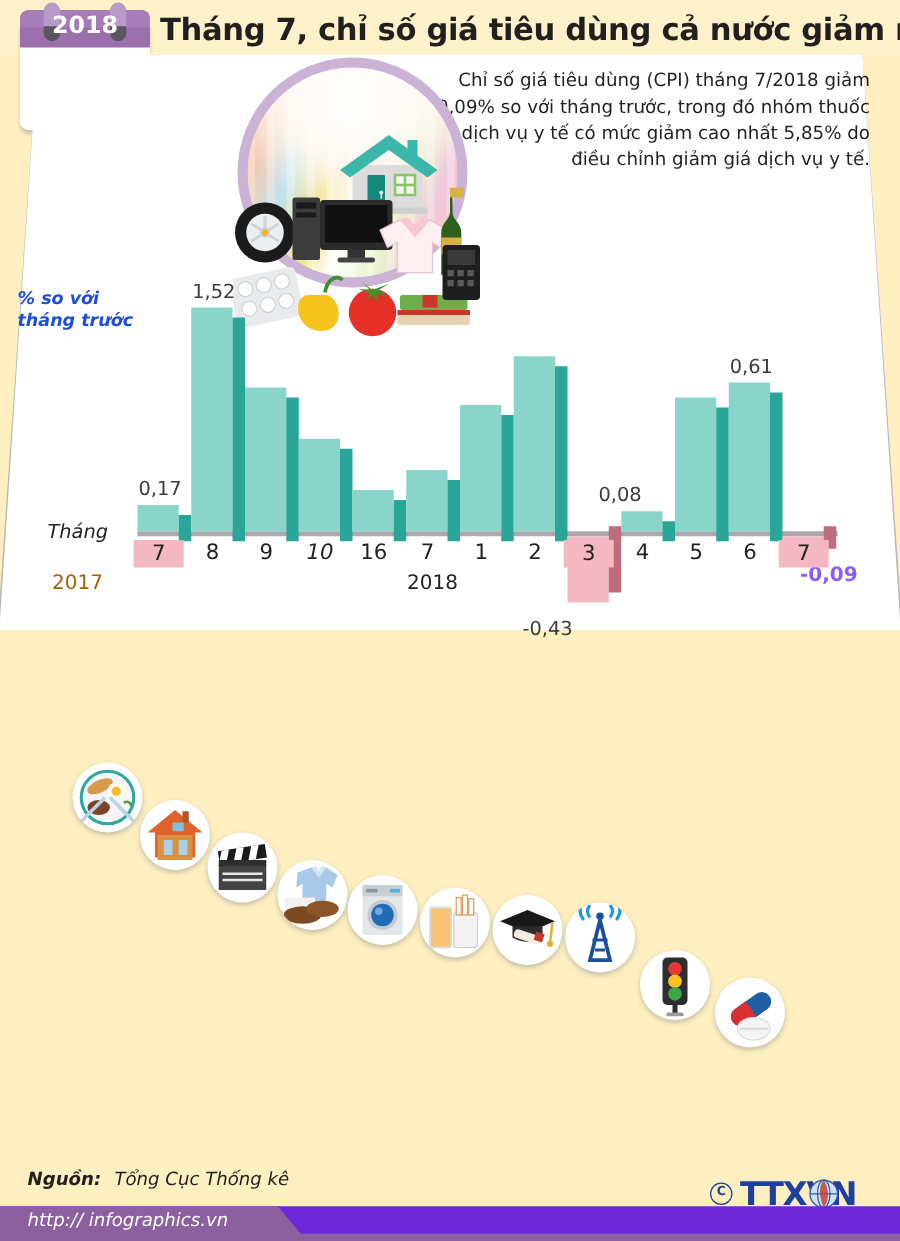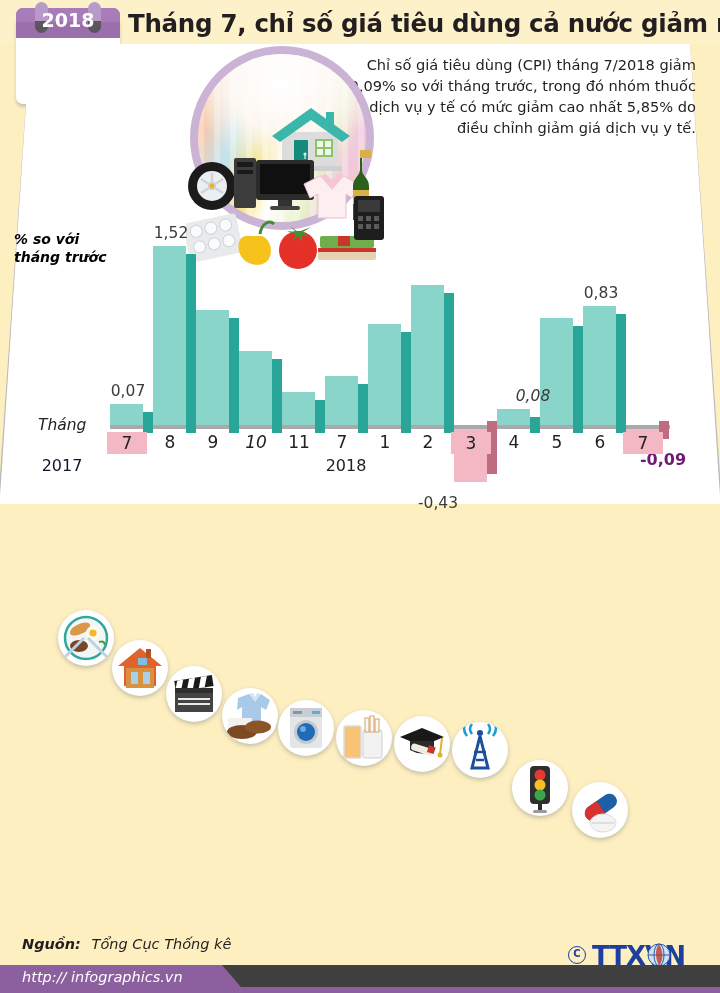--- a/index.html
+++ b/index.html
@@ -60,34 +60,34 @@
   #chart1{position:absolute;left:0;top:44px;width:720px;height:466px;}
   #axis1{position:absolute;left:110px;top:381px;width:560px;height:4px;background:#a9a9ae;}
   .bar1{position:absolute;}
   .bar1 .face{position:absolute;left:0;bottom:0;width:100%;background:#8ad5c9;}
   .bar1 .side{position:absolute;left:100%;width:10px;background:#2aa699;}
   .bar1.neg .face{background:#f4b8c5;}
   .bar1.neg .side{background:#bf6b80;}
   .bar1lbl{position:absolute;font-size:15.5px;color:#3b3b3b;text-align:center;width:60px;}
   .mlbl{position:absolute;font-size:17px;color:#222;text-align:center;width:40px;top:388px;}
   .mlbl.hl{background:#f4b8c5;padding:1px 0;}
-  #y2017{position:absolute;left:32px;top:412px;width:60px;text-align:center;font-size:16px;color:#0f172a;}
+  #y2017{position:absolute;left:32px;top:412px;width:60px;text-align:center;font-size:16px;color:#a16207;}
   #y2018{position:absolute;left:316px;top:412px;width:60px;text-align:center;font-size:16px;color:#222;}
   #thangLbl{position:absolute;left:38px;top:372px;font-size:15.5px;font-style:italic;color:#222;}
-  #axisTitle{position:absolute;left:14px;top:186px;width:110px;font-size:14px;font-weight:bold;font-style:italic;color:#000000;line-height:18px;}
+  #axisTitle{position:absolute;left:14px;top:186px;width:110px;font-size:14px;font-weight:bold;font-style:italic;color:#1d4ed8;line-height:18px;}
   #neg27{position:absolute;left:408px;top:450px;font-size:15.5px;color:#3b3b3b;width:60px;text-align:center;}
-  #neg09{position:absolute;left:628px;top:406px;font-size:16px;font-weight:bold;color:#701a75;width:70px;text-align:center;}
+  #neg09{position:absolute;left:628px;top:406px;font-size:16px;font-weight:bold;color:#8b5cf6;width:70px;text-align:center;}
   
   #chart2{position:absolute;left:0;top:510px;width:720px;height:420px;}
   .ico{position:absolute;width:56px;height:56px;border-radius:50%;background:#fff;
        box-shadow:0 2px 4px rgba(140,140,140,.5);overflow:hidden;}
   
   #source{position:absolute;left:22px;top:936px;font-size:14.5px;color:#231f20;font-style:italic;}
   #source b{font-weight:bold;}
-  #urlbar{position:absolute;left:0;top:965px;width:720px;height:28px;background:#404040;}
+  #urlbar{position:absolute;left:0;top:965px;width:720px;height:28px;background:#6d28d9;}
   #urlbar-pur{position:absolute;left:0;top:0;width:720px;height:28px;background:#8c5f9e;
      clip-path:polygon(0 0, 222px 0, 246px 28px, 0 28px);}
   #urlbar-line{position:absolute;left:230px;top:22px;width:490px;height:6px;background:#8c5f9e;}
   #url{position:absolute;left:22px;top:4px;font-size:14.5px;font-style:italic;color:#fff;}
   #ttx{position:absolute;left:592px;top:941px;font-size:26px;font-weight:bold;color:#1d3fa0;letter-spacing:-1px;}
   #ttx-sub{position:absolute;left:594px;top:966px;font-size:7.2px;font-weight:bold;color:#c0392b;letter-spacing:.3px;}
   #copy{position:absolute;left:568px;top:946px;width:16px;height:16px;border:1.5px solid #1d3fa0;border-radius:50%;
      font-size:10px;line-height:14px;text-align:center;color:#1d3fa0;font-weight:bold;}
   #globe-r{position:absolute;left:644px;top:940px;width:30px;height:30px;}
 </style>
@@ -253,35 +253,35 @@
       <div class="bar1" style="left: 583px; width: 33px; top: 262.05px; height: 118.95px;">
         <div class="face" style="height: 100%;"></div>
         <div class="side" style="top: 8px; height: 118.95px;"></div>
       </div>
       <div class="bar1 neg" style="left: 626px; width: 33px; top: 385px; height: 17.55px;">
         <div class="face" style="height: 100%;"></div>
         <div class="side" style="top: -8px; height: 17.55px;"></div>
       </div>
     </div>
 <div class="mlbl hl" style="left: 107px;">7</div>
-    <div class="bar1lbl" style="left: 98px; top: 337.55px;">0,07</div>
+    <div class="bar1lbl" style="left: 98px; top: 337.55px;">0,17</div>
     <div class="mlbl" style="left: 150px;">8</div>
     <div class="bar1lbl" style="left: 141px; top: 179.6px;">1,52</div>
     <div class="mlbl" style="left: 193px;">9</div>
     <div class="mlbl" style="left: 236px; font-style: italic;">10</div>
-    <div class="mlbl" style="left: 279px;">11</div>
+    <div class="mlbl" style="left: 279px;">16</div>
     <div class="mlbl" style="left: 322px;">7</div>
     <div class="mlbl" style="left: 365px;">1</div>
     <div class="mlbl" style="left: 408px;">2</div>
     <div class="mlbl hl" style="left: 451px;">3</div>
     <div class="mlbl" style="left: 494px;">4</div>
-    <div class="bar1lbl" style="left: 503px; top: 343.4px; font-style: italic;">0,08</div>
+    <div class="bar1lbl" style="left: 466px; top: 343.4px;">0,08</div>
     <div class="mlbl" style="left: 537px;">5</div>
     <div class="mlbl" style="left: 580px;">6</div>
-    <div class="bar1lbl" style="left: 571px; top: 240.05px;">0,83</div>
+    <div class="bar1lbl" style="left: 571px; top: 240.05px;">0,61</div>
     <div class="mlbl hl" style="left: 623px;">7</div>
   </div>
 
 <div id="chart2">
 
   <div id="bars2"></div>
 
 <div class="ico" style="left: 58px; top: 100px;"><svg viewBox="0 0 56 56" width="56" height="56">
         <circle cx="28" cy="28" r="21" fill="#f3f6f4" stroke="#2fa7a0" stroke-width="2.5"></circle>
         <ellipse cx="22" cy="19" rx="11" ry="5" fill="#d89a4a" transform="rotate(-25 22 19)"></ellipse>

